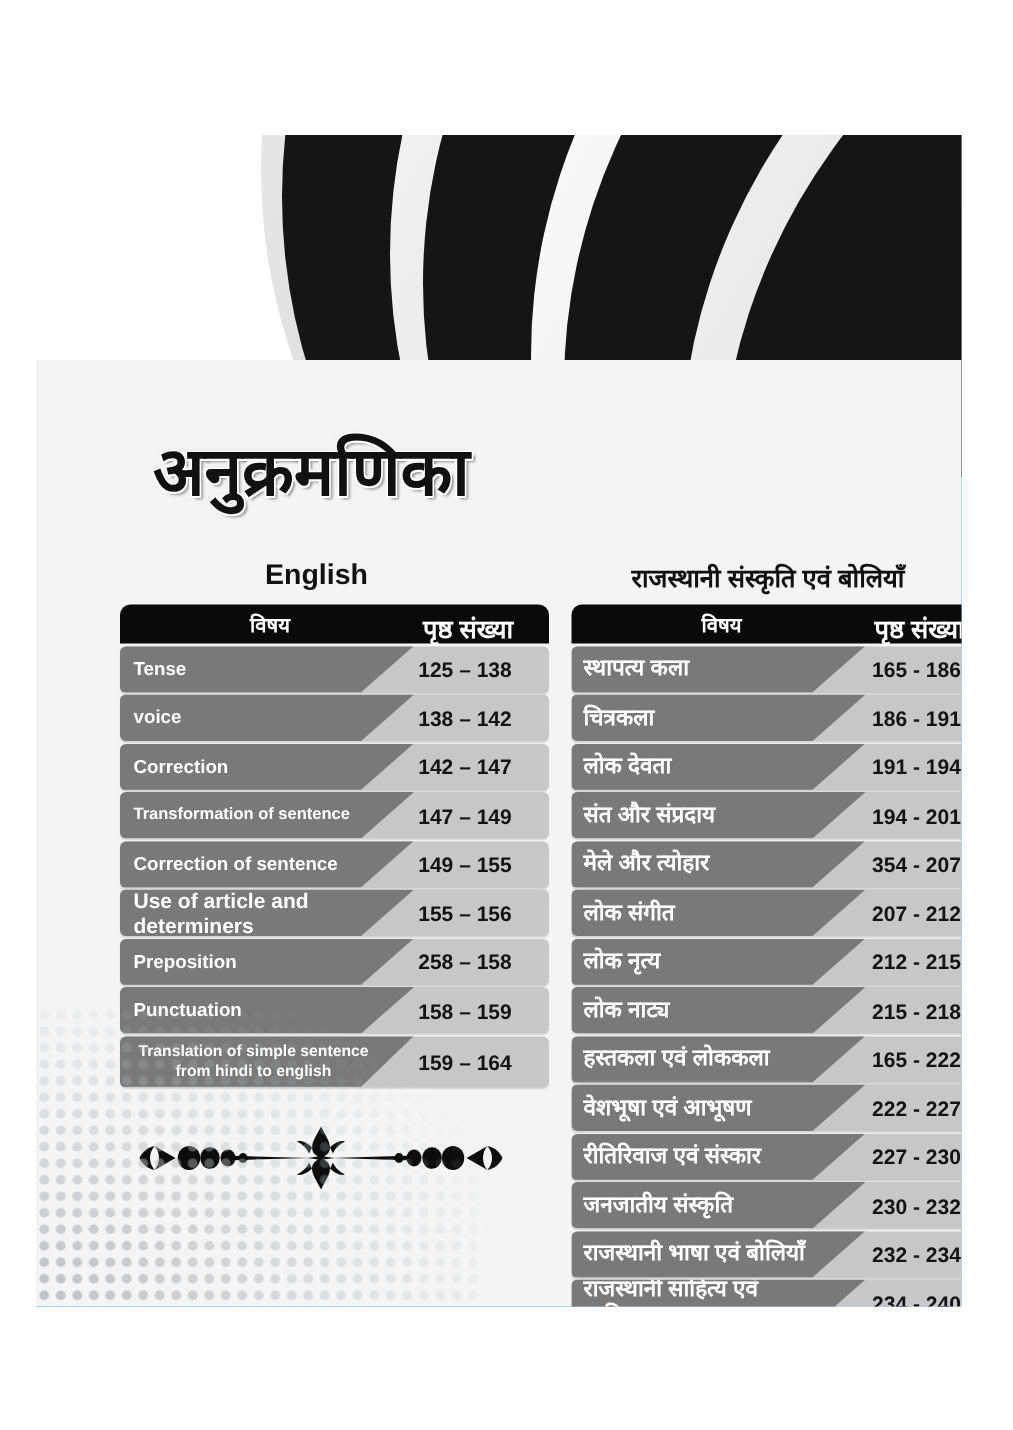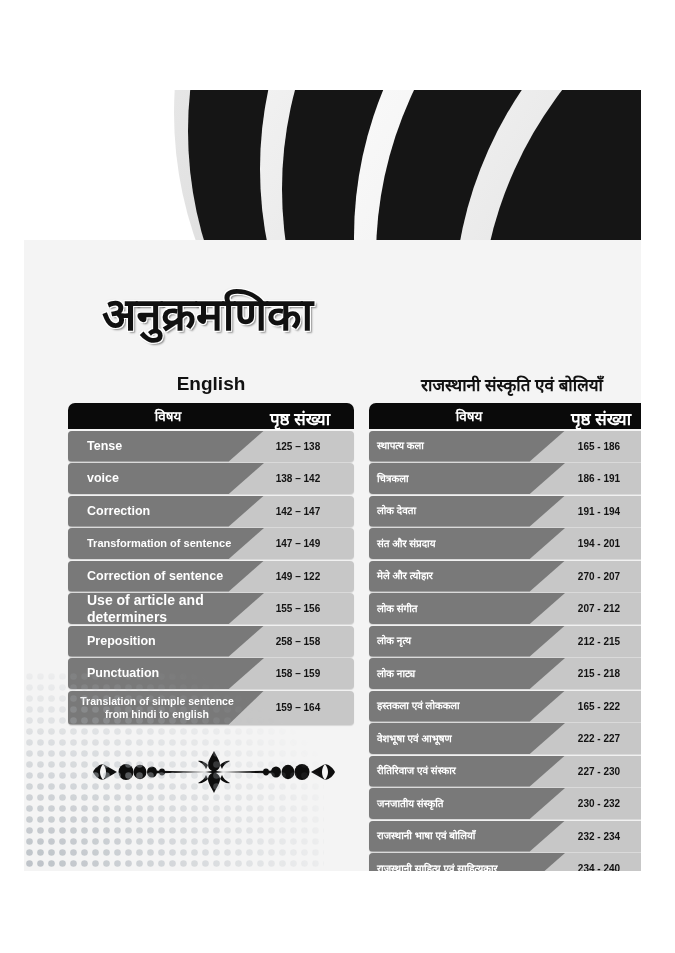--- a/index.html
+++ b/index.html
@@ -107,20 +107,21 @@
     left: 345px; top: 283px;
     width: 286px;
     text-align: center;
     font-size: 17px;
   }
 
   
   .toc-table {
     position: absolute;
     width: 286px;
+    margin-left: 12px;
   }
   #table-left  { left: 44px;  top: 313px; }
   #table-right { left: 345px; top: 313px; }
 
   .thead {
     position: relative;
     height: 26px;
     background: #0a0a0a;
     border-radius: 7px 7px 0 0;
     color: #ffffff;
@@ -156,48 +157,48 @@
     width: 286px; height: 100%;
     background: #c7c7c7;
     border-radius: 4px;
     box-shadow: 0 1px 1px rgba(0,0,0,0.12);
   }
   .cell-page span {
     position: absolute;
     right: 4px; top: 0;
     width: 104px; height: 100%;
     display: flex; align-items: center; justify-content: center;
-    font-size: 10px;
+    font-size: 14px;
     font-weight: bold;
     color: #131313;
   }
 
   
   .cell-subject {
     position: absolute;
     left: 0; top: 0;
     width: 196px; height: 100%;
     background: #797979;
     border-radius: 4px 0 0 4px;
     -webkit-clip-path: polygon(0 0, 100% 0, 82% 100%, 0 100%);
     clip-path: polygon(0 0, 100% 0, 82% 100%, 0 100%);
     display: flex;
     align-items: center;
   }
   .cell-subject span {
     display: block;
-    padding-left: 19px;
+    padding-left: 9px;
     padding-right: 30px;
     font-size: 12.5px;
     font-weight: bold;
     color: #ffffff;
     line-height: 1.15;
   }
   
-  #table-right .cell-subject span { font-size: 10px; padding-left: 8px; }
+  #table-right .cell-subject span { font-size: 15px; padding-left: 8px; }
   .cell-subject span.two-line {
     text-align: center;
     width: 100%;
     padding-left: 4px;
     padding-right: 22px;
     font-size: 10.5px;
   }
   .cell-subject span.small { font-size: 11px; }
   .cell-subject span.xsmall { font-size: 14px; }
 
@@ -282,21 +283,21 @@
         <div class="cell-page">
           <span>147 – 149</span>
         </div>
         <div class="cell-subject">
           <span class="small">Transformation of sentence</span>
         </div>
       </div>
 
       <div class="trow">
         <div class="cell-page">
-          <span>149 – 122</span>
+          <span>149 – 155</span>
         </div>
         <div class="cell-subject">
           <span>Correction of sentence</span>
         </div>
       </div>
 
       <div class="trow">
         <div class="cell-page">
           <span>155 – 156</span>
         </div>
@@ -370,21 +371,21 @@
         <div class="cell-page">
           <span>194 - 201</span>
         </div>
         <div class="cell-subject">
           <span>संत और संप्रदाय</span>
         </div>
       </div>
 
       <div class="trow">
         <div class="cell-page">
-          <span>270 - 207</span>
+          <span>354 - 207</span>
         </div>
         <div class="cell-subject">
           <span>मेले और त्योहार</span>
         </div>
       </div>
 
       <div class="trow">
         <div class="cell-page">
           <span>207 - 212</span>
         </div>

